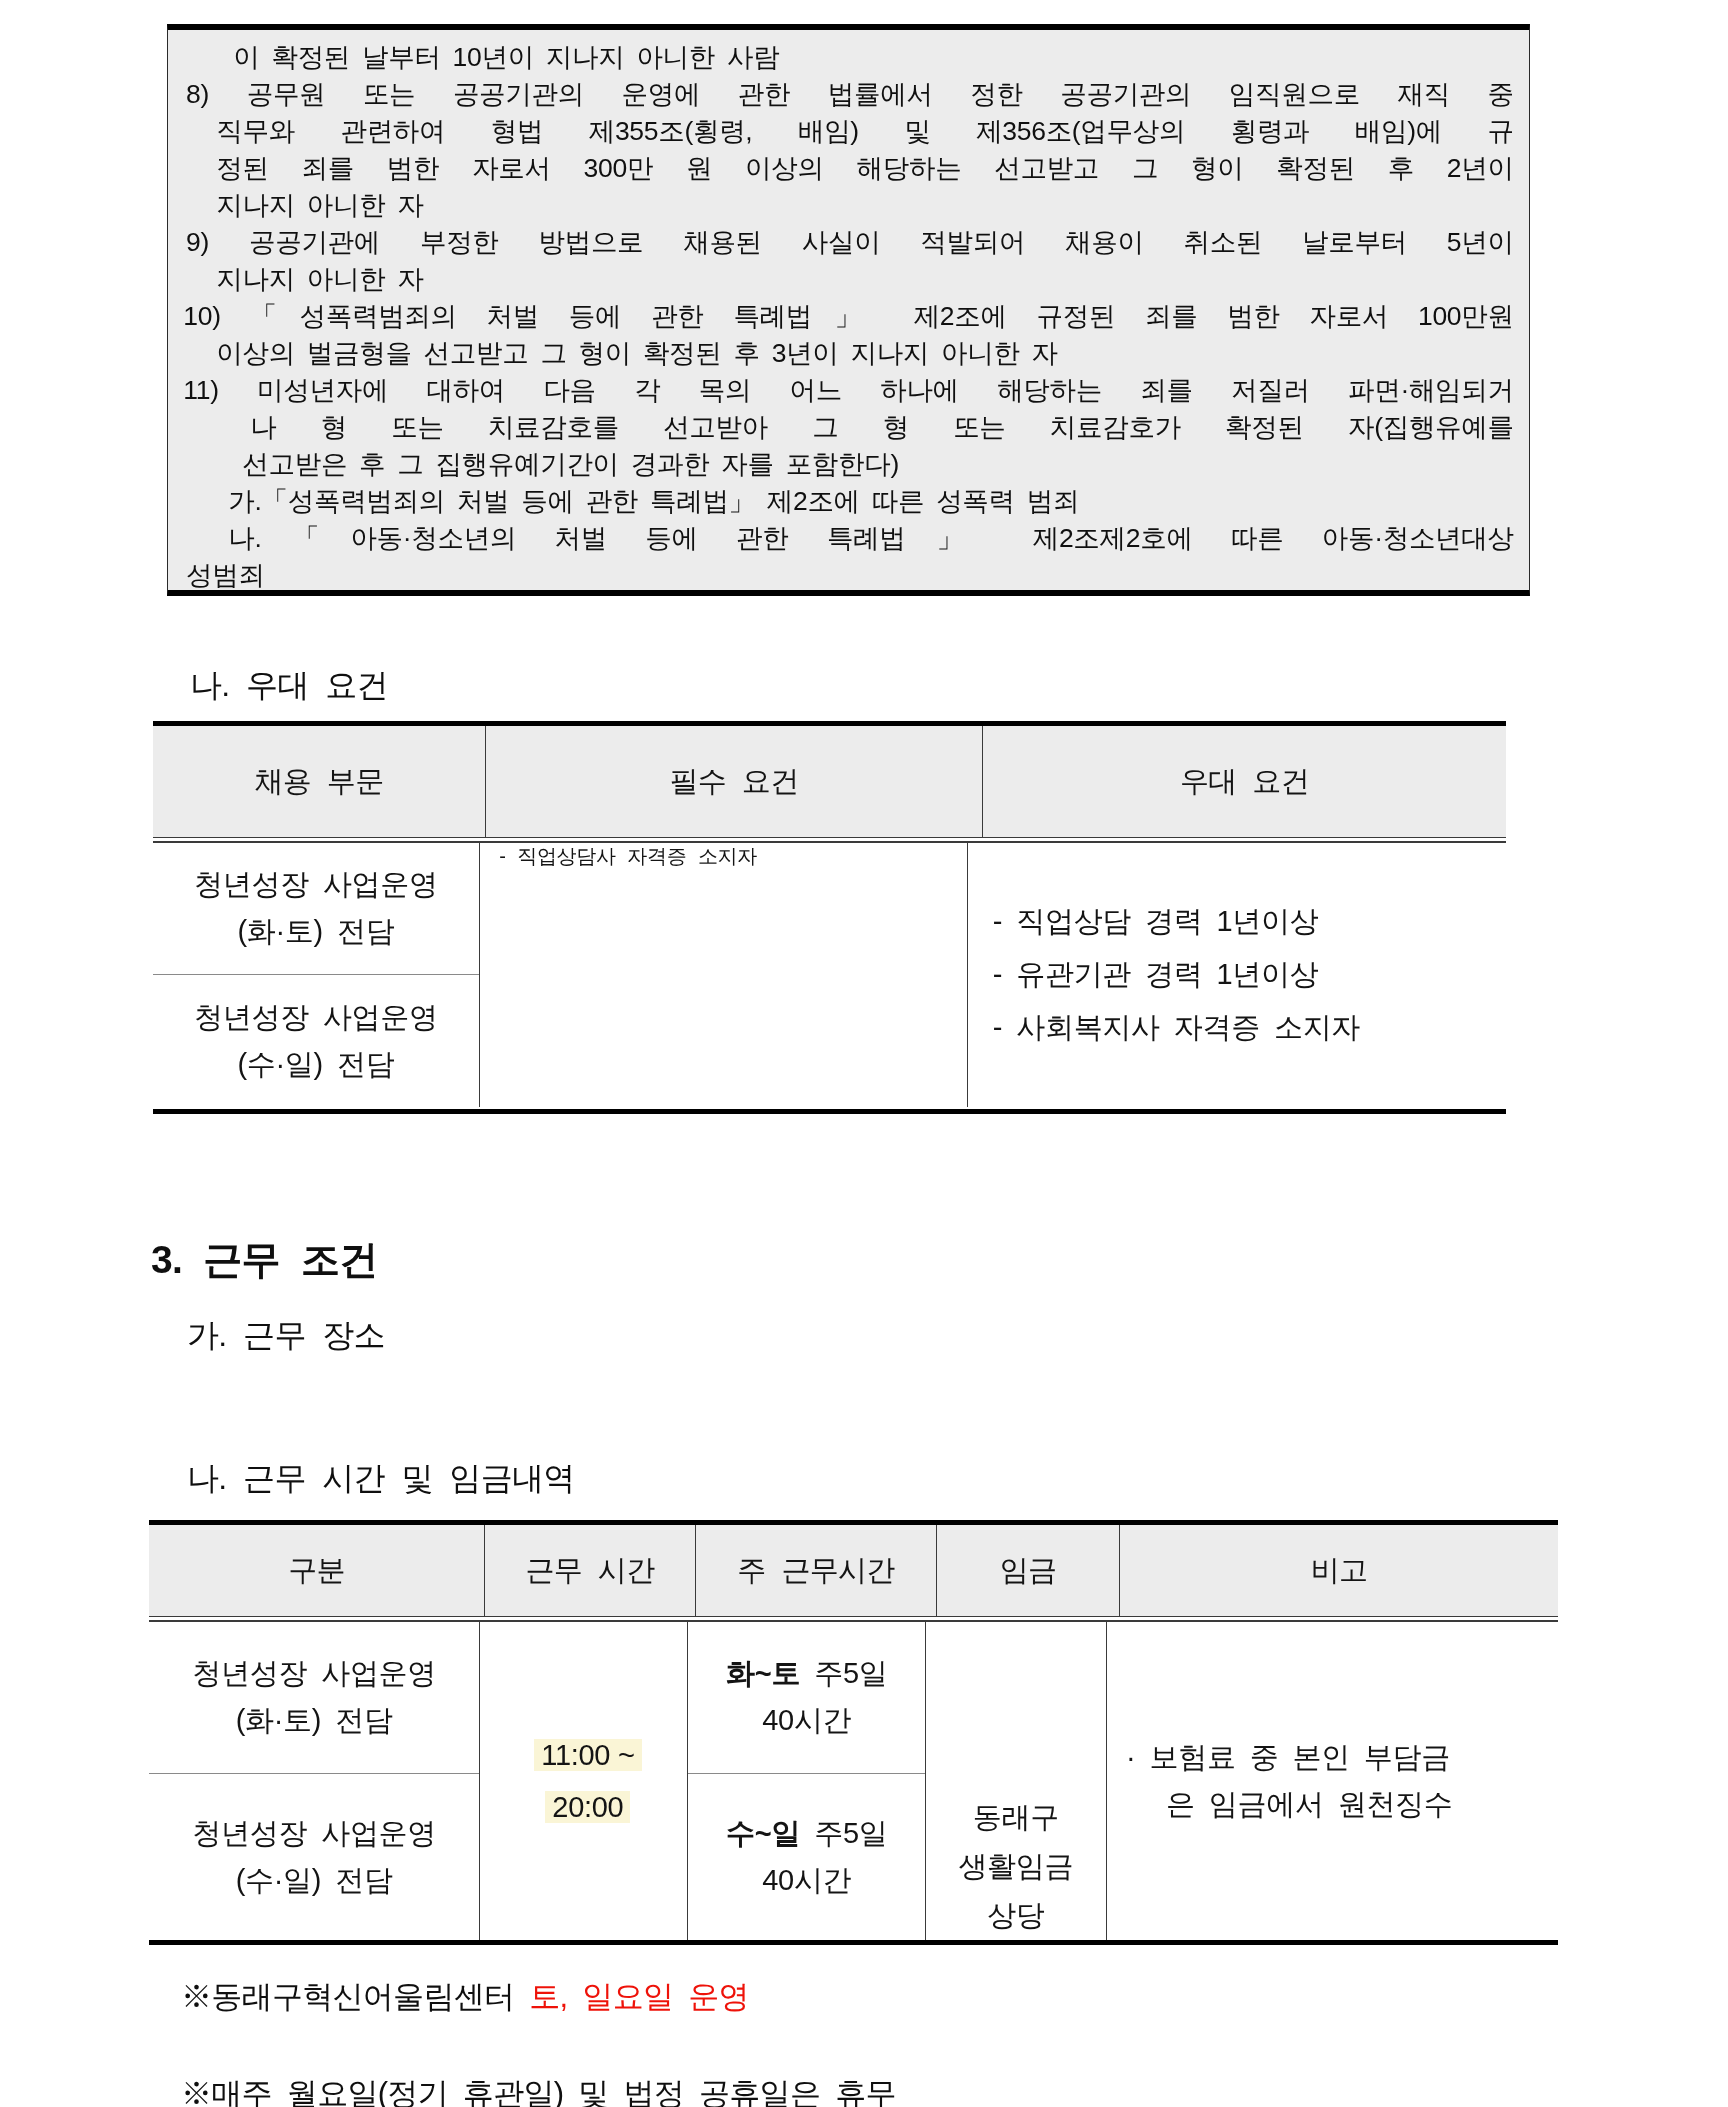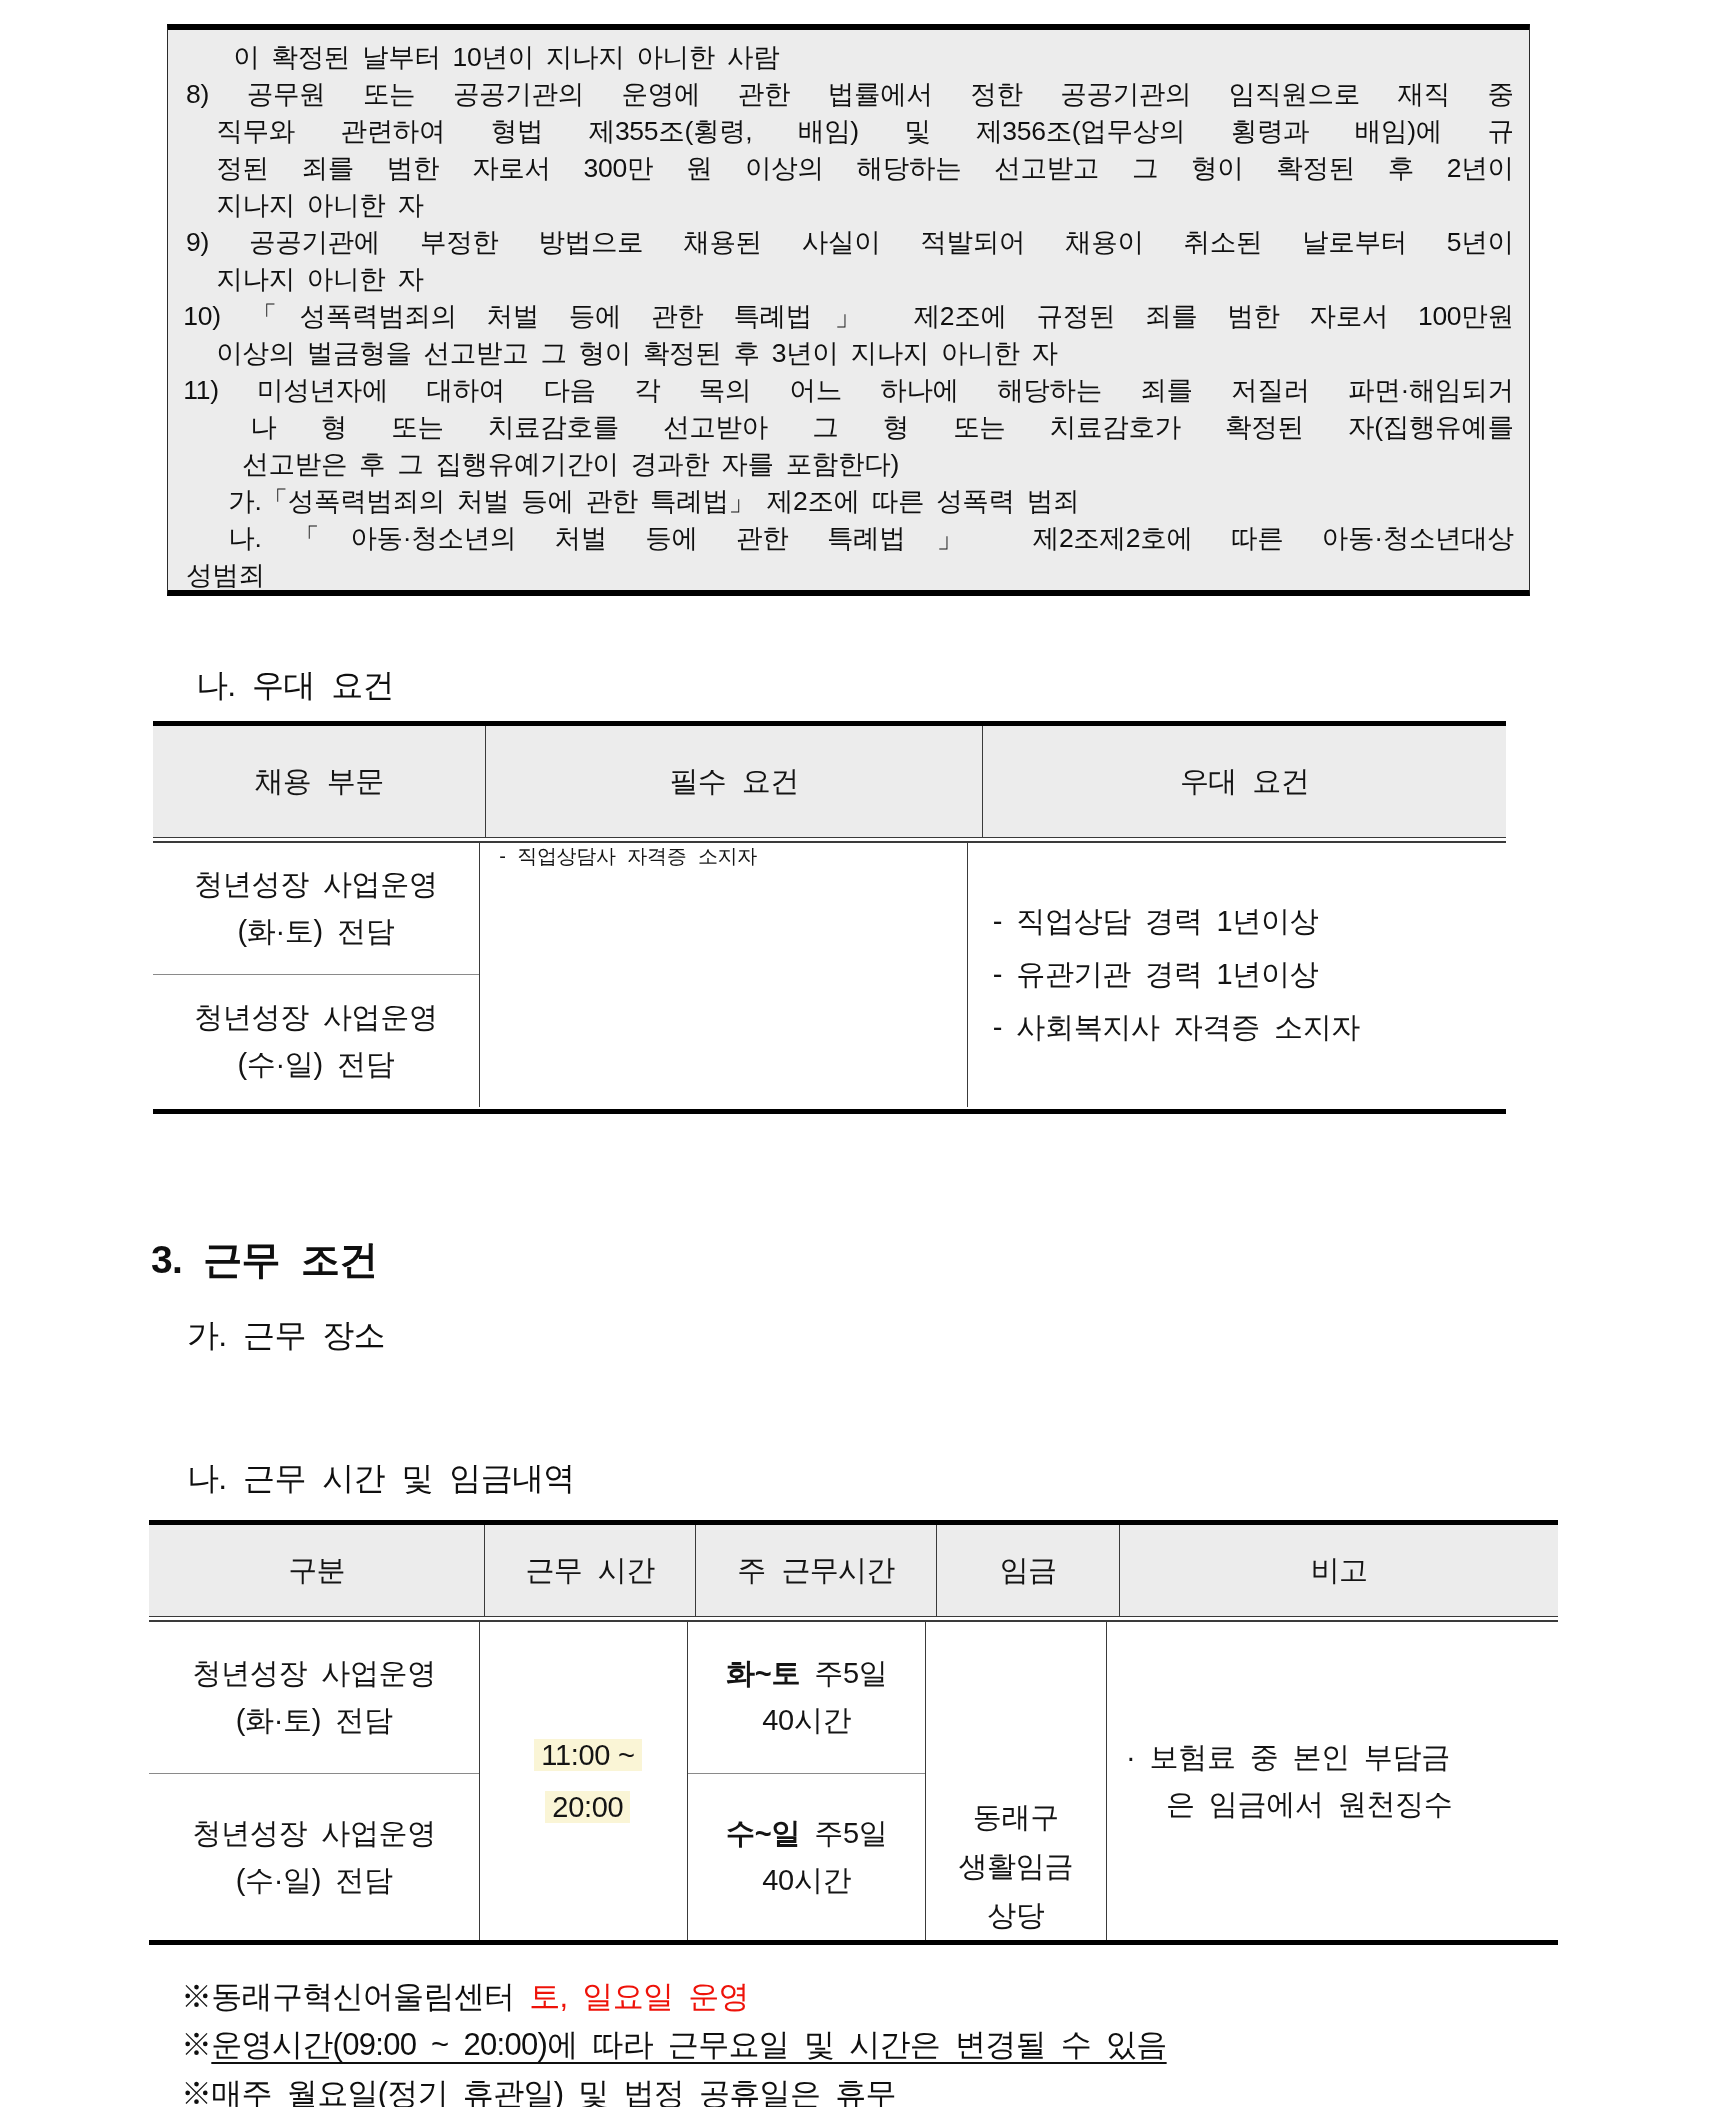--- a/index.html
+++ b/index.html
@@ -22,21 +22,21 @@
     font-size:26.5px;line-height:37px;height:37px;
     letter-spacing:-0.3px;word-spacing:4.9px;white-space:nowrap;color:#101010;
   }
   .jl{white-space:normal;text-align:justify;text-align-last:justify;word-spacing:0;}
   .i0{padding-left:0;} .i4{padding-left:2.8px;} .i48{padding-left:33px;}
   .i64{padding-left:45px;} .i72{padding-left:50px;} .i84{padding-left:59px;} .i96{padding-left:67px;}
 
   
   .h46{position:absolute;font-size:32px;letter-spacing:-0.7px;word-spacing:8.4px;color:#0f0f0f;}
   .h56{position:absolute;font-size:39px;font-weight:600;letter-spacing:-0.7px;word-spacing:11px;color:#0f0f0f;}
-  .pos-pref{left:196px;top:664px;}
+  .pos-pref{left:190px;top:664px;}
   .pos-sec3{left:151px;top:1233px;}
   .pos-wp{left:187px;top:1314px;}
   .pos-wt{left:187px;top:1457px;}
 
   .bullet-block{position:absolute;left:225px;top:1364px;width:1325px;font-size:31px;
     letter-spacing:-0.7px;word-spacing:7px;line-height:60px;}
   .tri{font-size:22px;margin-right:12.6px;position:relative;top:-3.5px;}
   .bullet-wrap{padding-left:45px;}
 
   
@@ -184,21 +184,18 @@
       <div class="t2c5 remarkcell last">
         <div>· 보험료 중 본인 부담금</div>
         <div class="remark-indent">은 임금에서 원천징수</div>
       </div>
     </div>
   </div>
 
   <div class="note pos-n1">
     <span>※</span><span>동래구혁신어울림센터 </span><span class="red">토, 일요일 운영</span>
   </div>
-  <div class="note pos-n2">
-    <span>※</span><span class="ul">운영시간(09:00 ~ 20:00)에 따라 근무요일 및 시간은 변경될 수 있음</span>
-  </div>
   <div class="note pos-n3">
     <span>※</span><span>매주 월요일(정기 휴관일) 및 법정 공휴일은 휴무</span>
   </div>
 
 </div>
 
 
 </body></html>

